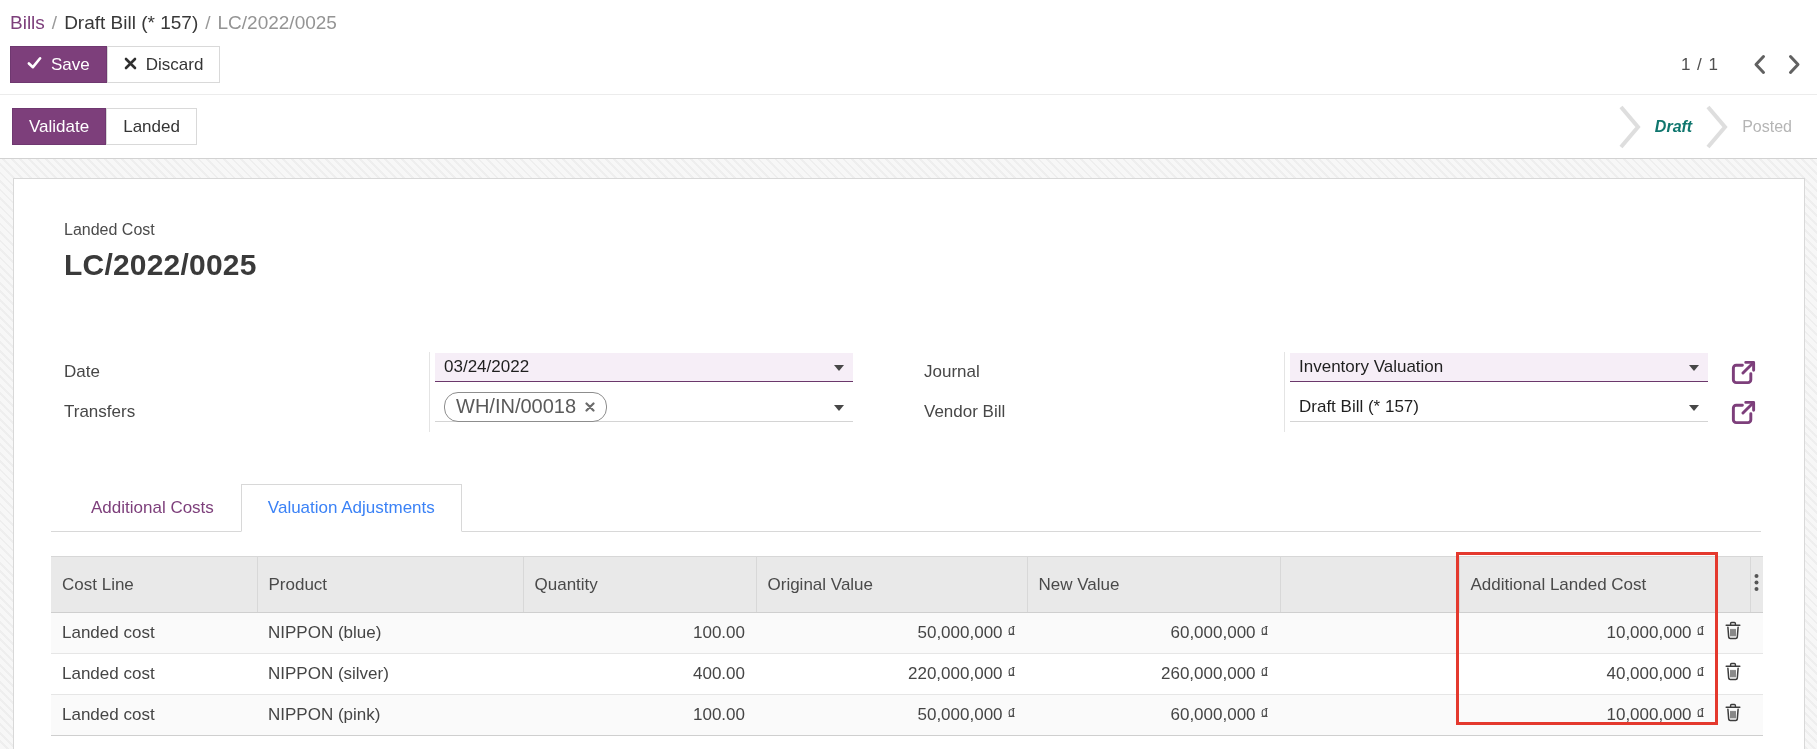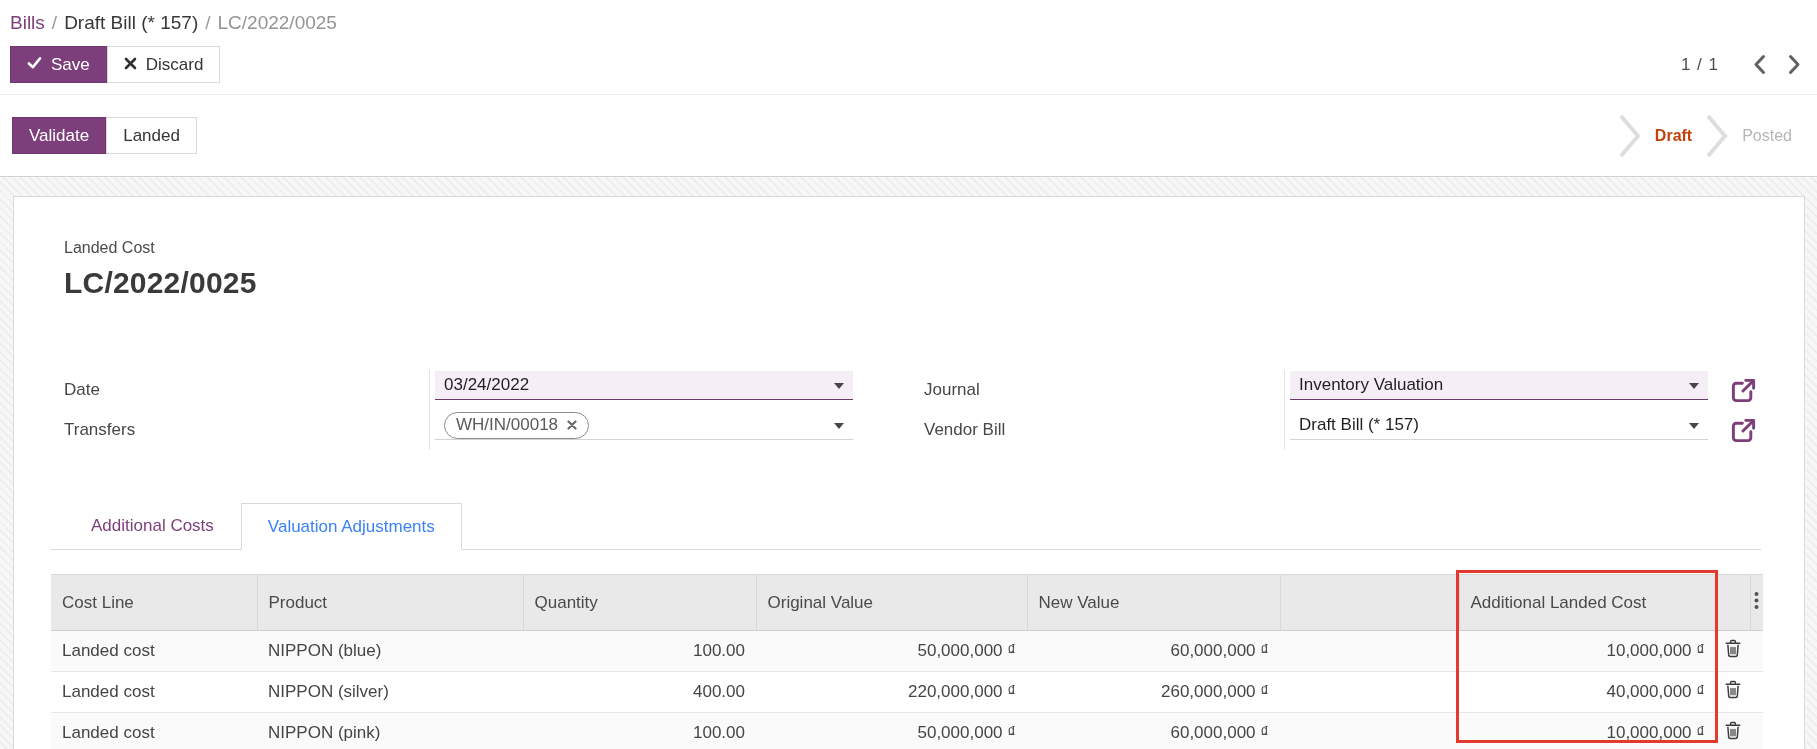--- a/index.html
+++ b/index.html
@@ -21,25 +21,25 @@
   .button-row { display:flex; align-items:center; padding:2px 12px 11px 10px; }
   .btn { height:37px; font-size:17px; padding:0 16px; display:inline-flex; align-items:center; gap:9px;
          border:1px solid #d9d9d9; background:#fff; color:#353535; cursor:pointer; }
   .btn-primary { background:#7d3f7b; border-color:#6f3870; color:#fff; }
   .pager { margin-left:auto; display:flex; align-items:flex-end; gap:34px; }
   .pager-text { font-size:17px; color:#4f4f4f; letter-spacing:1px; }
   .pager-nav { display:flex; gap:22px; align-items:center; padding-right:4px; }
   .pager-btn { background:none; border:none; padding:0; cursor:pointer; line-height:0; }
 
   
-  .status-bar { height:83px; border-top:1px solid #ececec; border-bottom:1px solid #d2d2d2;
+  .status-bar { height:65px; border-top:1px solid #ececec; border-bottom:1px solid #d2d2d2;
                 display:flex; align-items:center; padding-left:12px; background:#fff; }
   .sb-right { margin-left:auto; display:flex; align-items:center; height:100%; padding-right:12px; }
   .sb-state { font-size:16px; padding:0 13px; cursor:pointer; }
-  .sb-state.active { color:#c2410c; font-weight:bold; }
+  .sb-state.active { color:#0f766e; font-weight:bold;font-style:italic; }
   .sb-state.inactive { color:#b5b5b5; }
   .sb-chev { line-height:0; }
 
   
   .content-bg {
     height:592px; padding:19px 12px 0 13px;
     background:
       repeating-linear-gradient(45deg, rgba(0,0,0,0.035) 0px, rgba(0,0,0,0.035) 2px, rgba(0,0,0,0) 2px, rgba(0,0,0,0) 6px),
       #f7f7f7;
   }
@@ -51,27 +51,27 @@
   
   .fields-area { margin-top:70px; display:grid; grid-template-columns:378px 424px 58px 373px 424px 55px; grid-auto-rows:40px; }
   .f-label { display:flex; align-items:center; font-size:17px; color:#474747; padding-left:13px; }
   .f-cell  { border-left:1px solid #e4e4e4; position:relative; display:flex; align-items:stretch; }
   .o-input { flex:1; display:flex; align-items:center; padding:0 24px 0 9px; font-size:17px; color:#1f1f1f;
              border-bottom:1px solid #d4d4d4; position:relative; margin:1px 0 10px 5px; cursor:text; }
   .o-input.highlight { background:#f6eef7; border-bottom:1px solid #6b386b; }
   .caret { width:0; height:0; border-left:5px solid transparent; border-right:5px solid transparent;
            border-top:6px solid #474747; position:absolute; right:9px; top:50%; margin-top:-2px; }
   .tag { display:inline-flex; align-items:center; gap:9px; border:1px solid #8d8d8d; border-radius:14px;
-         padding:2px 11px 3px 11px; font-size:17px; color:#5a5a5a; background:#fff; }
+         padding:2px 11px 3px 11px; font-size:20px; color:#5a5a5a; background:#fff; }
   .tag-remove { line-height:0; cursor:pointer; }
   .ext-cell { display:flex; align-items:center; justify-content:flex-end; padding-right:6px; }
   .ext-btn { background:none; border:none; padding:0; cursor:pointer; line-height:0; }
 
   
-  .tabs { margin-top:52px; display:flex; border-bottom:1px solid #d8d8d8; padding-left:13px;align-items:flex-end; }
+  .tabs { margin-top:52px; display:flex; border-bottom:1px solid #d8d8d8; padding-left:13px; }
   .tab { font-size:17px; padding:13px 26px 12px 26px; color:#7d3f7b; cursor:pointer; border:1px solid transparent; }
   .tab.active { color:#3b82f6; background:#fff; border:1px solid #d8d8d8; border-bottom:1px solid #fff; margin-bottom:-1px; }
 
   
   .table-wrap { margin-top:24px; position:relative; width:1712px; }
   table { border-collapse:collapse; table-layout:fixed; width:1712px; font-size:17px; color:#454545; }
   thead th { background:#e9e9e9; height:56px; font-weight:normal; color:#4a4a4a; text-align:left;
              padding:0 11px; border-top:1px solid #d7d7d7; border-bottom:1px solid #cfcfcf; border-right:1px solid #d8d8d8; }
   thead th:last-child { border-right:none; }
   thead th.num { text-align:left; }

